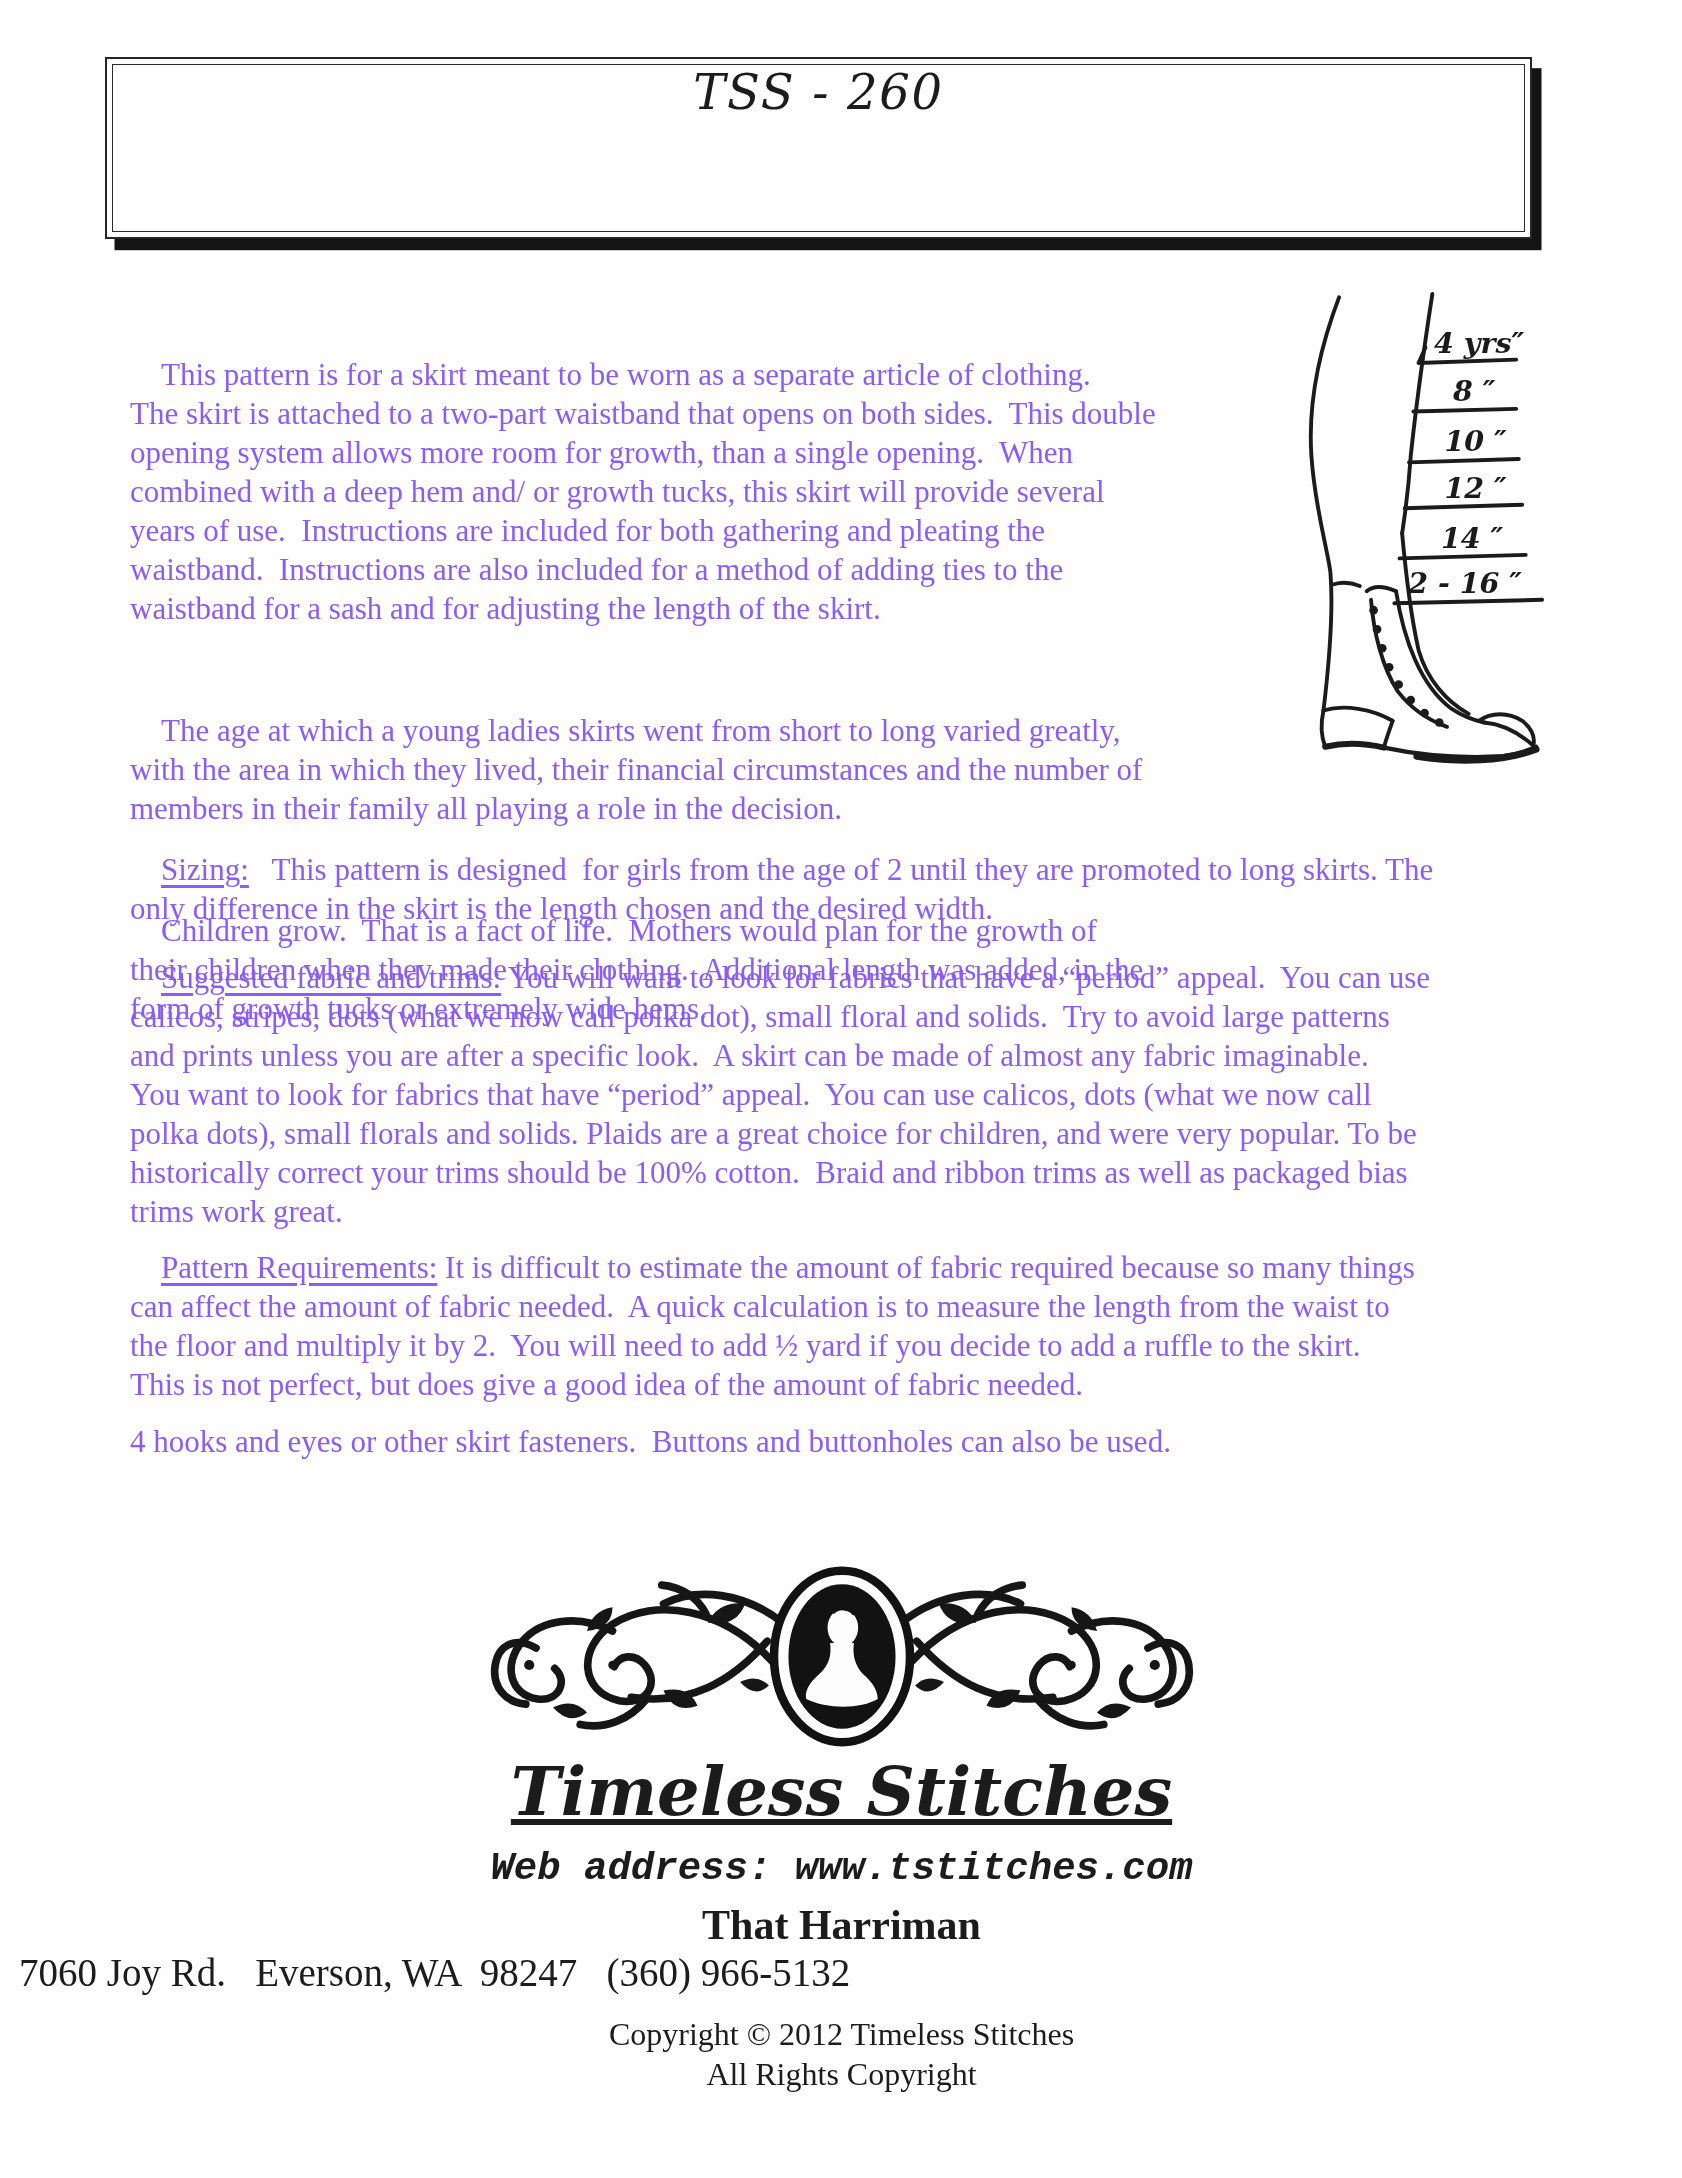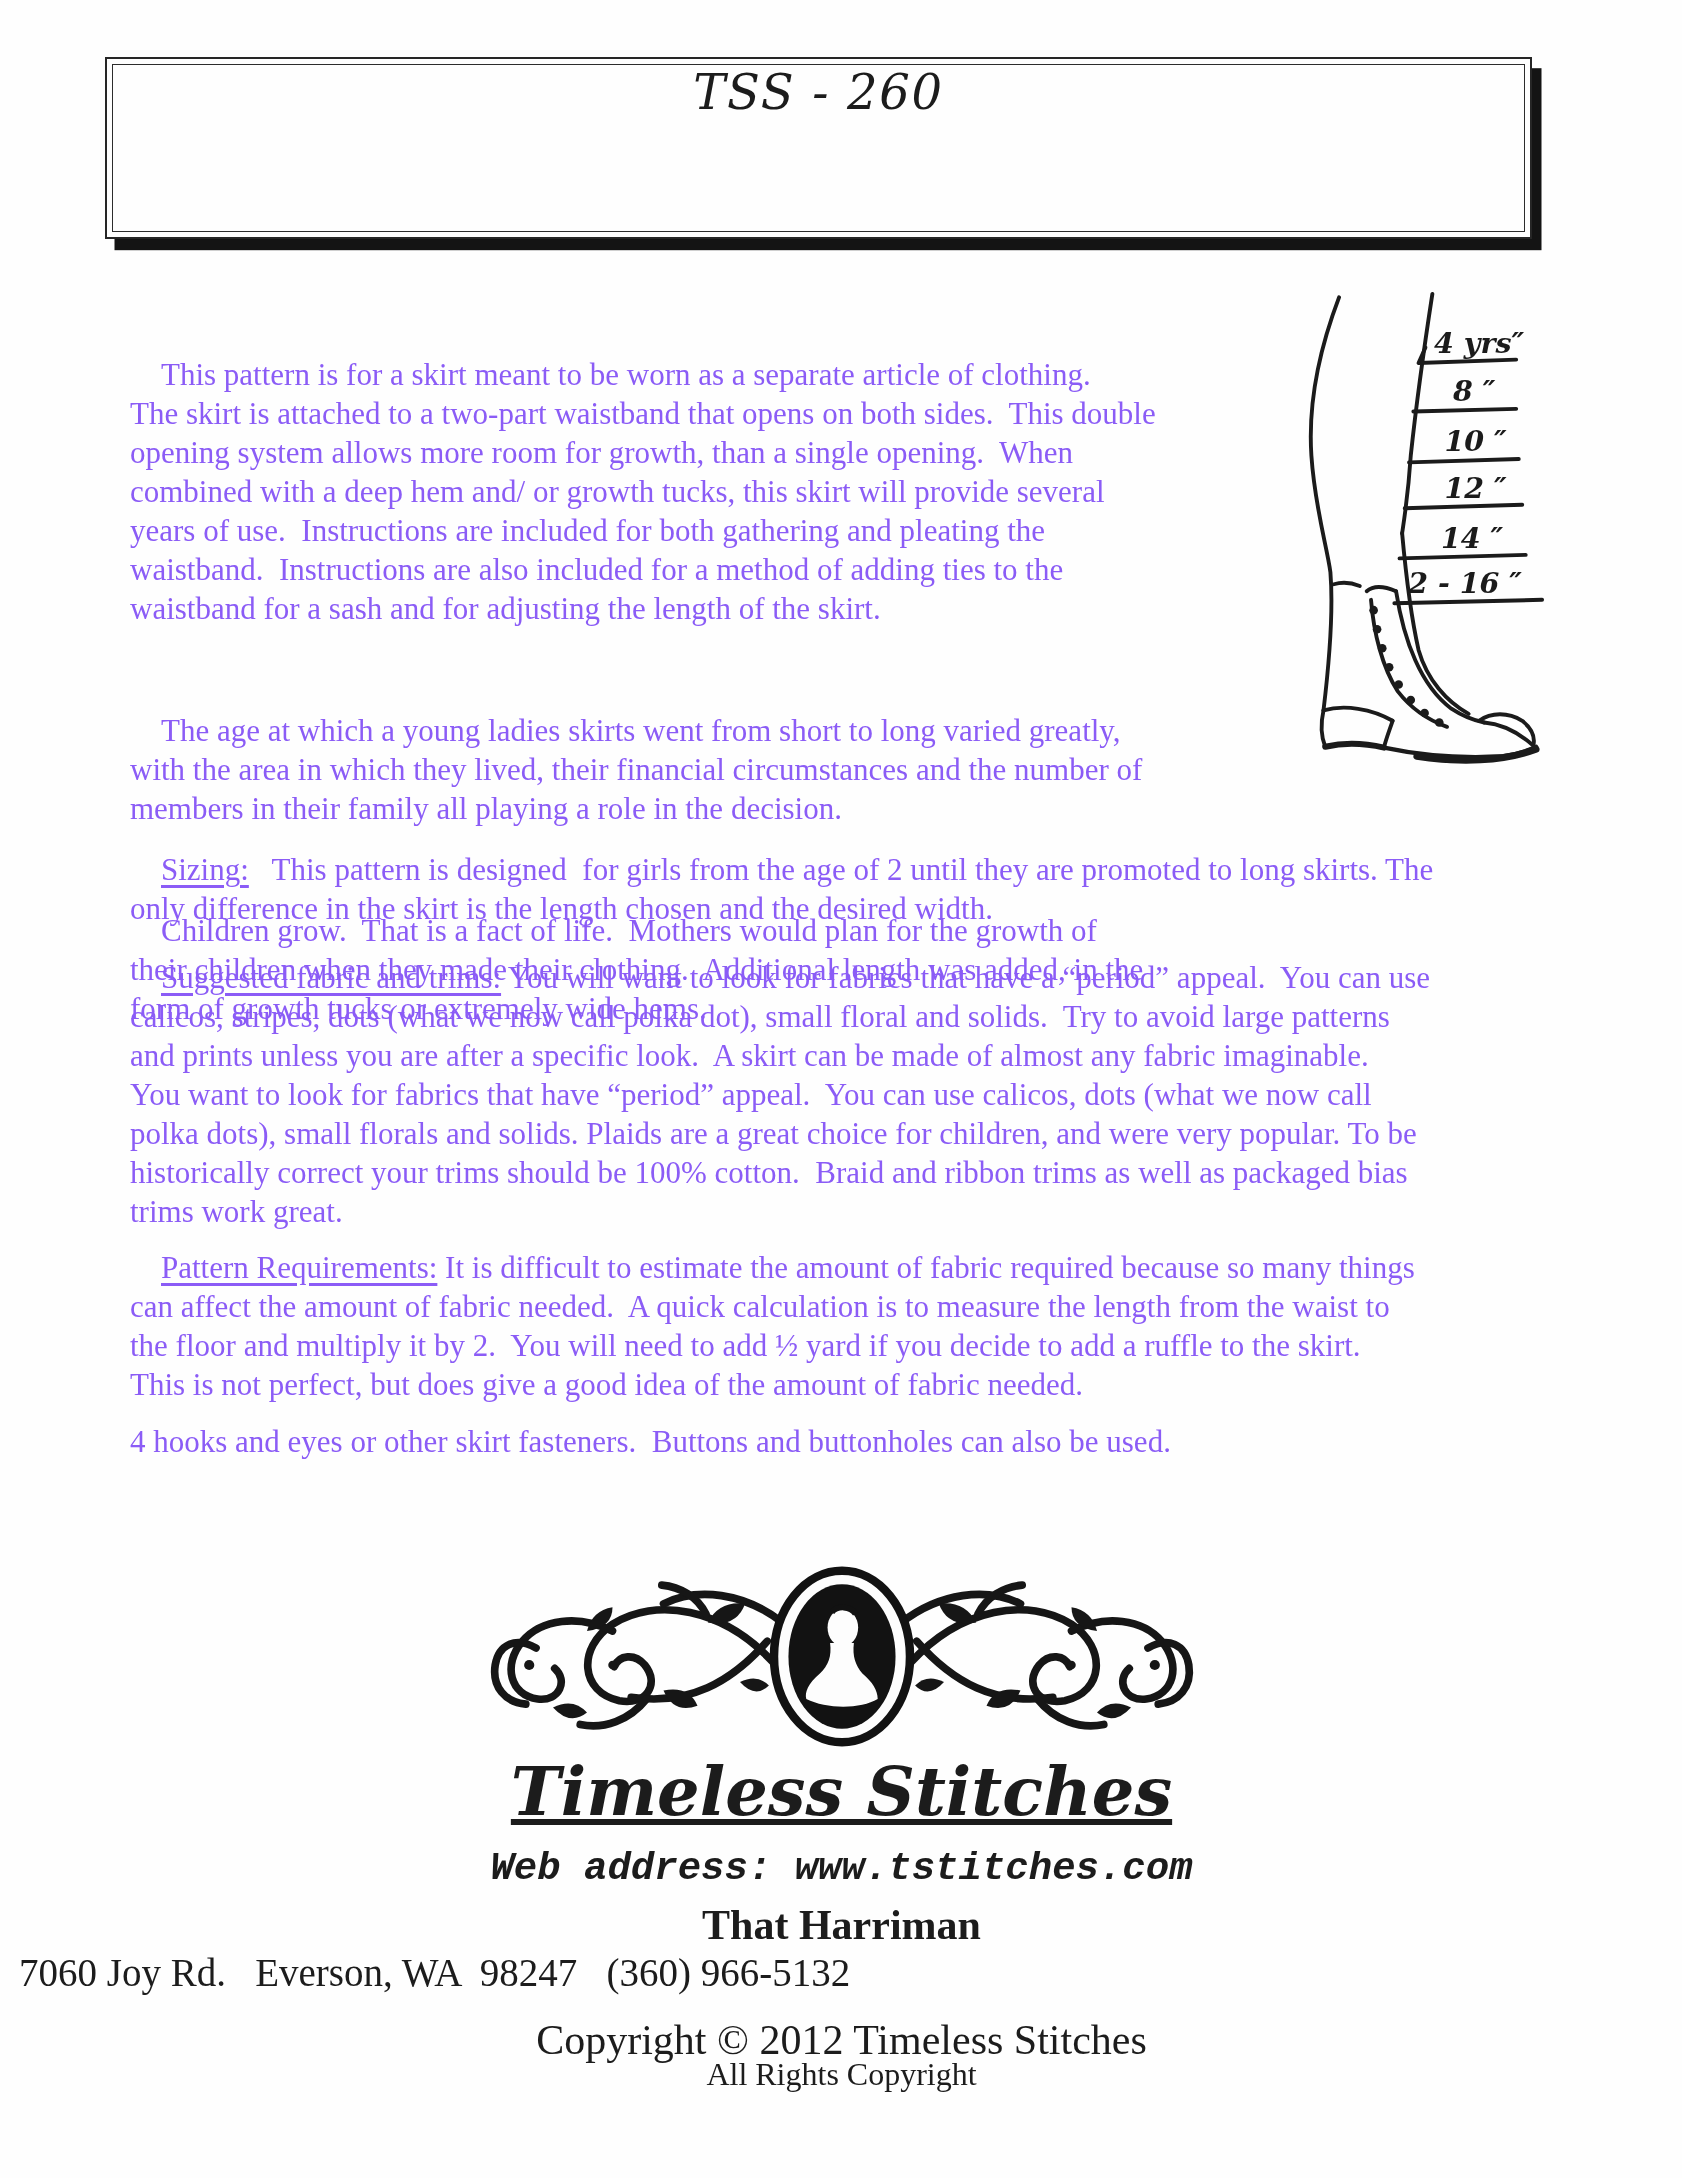--- a/index.html
+++ b/index.html
@@ -29,21 +29,21 @@
   .legart text{font-family:"DejaVu Serif", serif;font-style:italic;font-weight:bold;font-size:33px;fill:#1b1b1b;}
   
   .fwrap{position:absolute;left:19px;top:0;width:1645px;height:2178px;pointer-events:none;}
   .ornament{position:absolute;left:50%;transform:translateX(-50%);top:1563px;width:716px;height:187px;}
   .brand{position:absolute;left:0;right:0;top:1752px;text-align:center;
          font-family:"DejaVu Serif", serif;font-style:italic;font-weight:bold;font-size:67px;letter-spacing:0px;text-decoration:underline;}
   .web{position:absolute;left:0;right:0;top:1847px;text-align:center;
        font-family:Liberation Mono, monospace;font-style:italic;font-weight:bold;font-size:39px;}
   .owner{position:absolute;left:0;right:0;top:1901px;text-align:center;font-weight:bold;font-size:42px;}
   .addr{position:absolute;left:0;right:0;top:1950px;text-align:left;font-size:39px;white-space:pre;}
-  .copy{position:absolute;left:0;right:0;top:2016px;text-align:center;font-size:42px;}
+  .copy{position:absolute;left:0;right:0;top:2016px;text-align:center;font-size:32px;}
   .rights{position:absolute;left:0;right:0;top:2056px;text-align:center;font-size:32px;}
 </style>
 </head>
 <body>
 
 <div class="page">
 
   <div class="hbox">
     <div class="hbox-inner">
       <div class="title2">TSS - 260</div>

